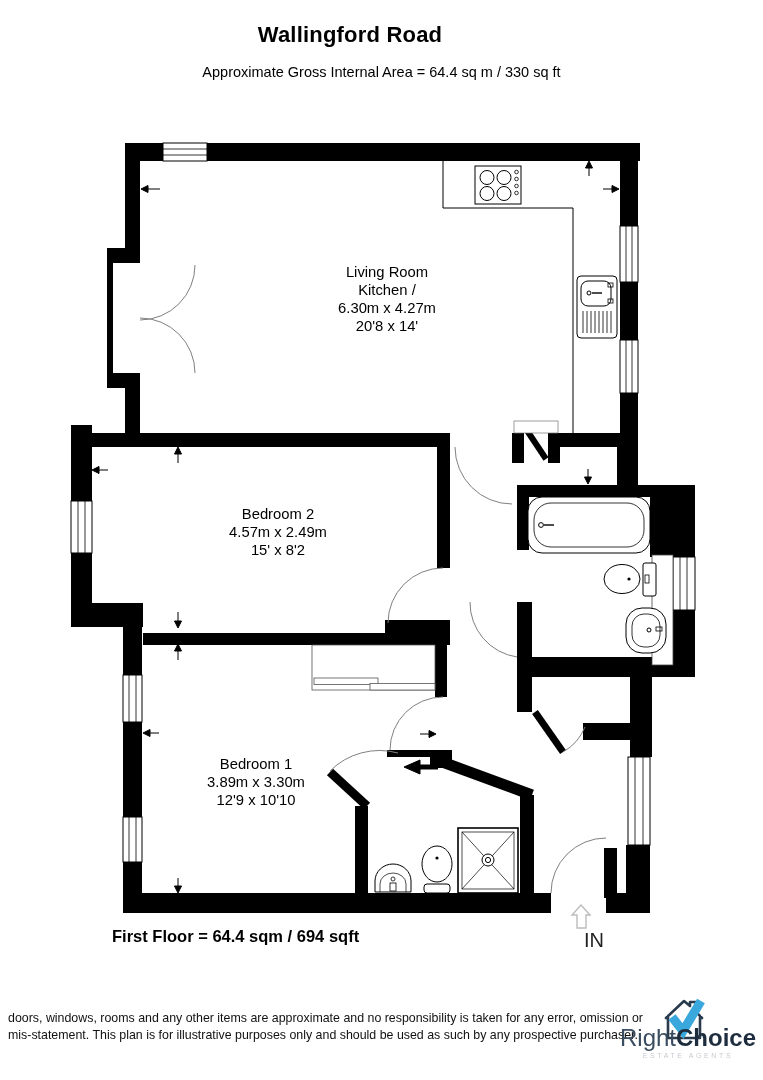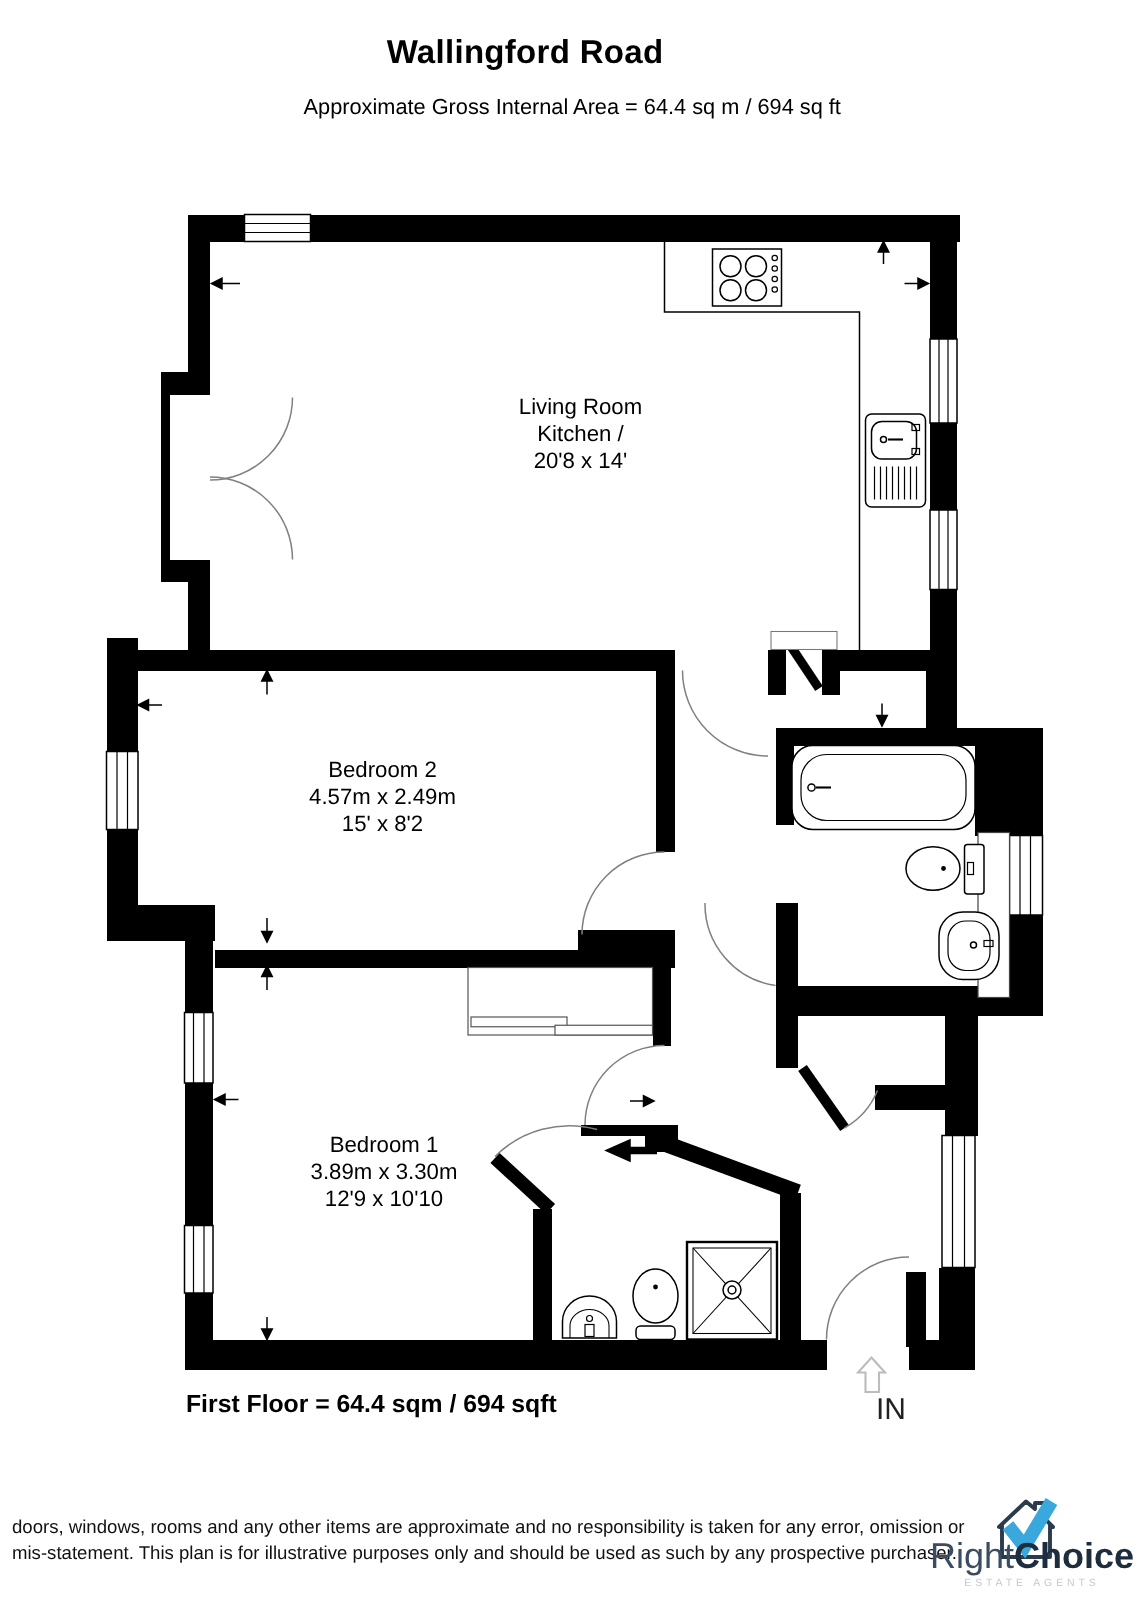--- a/index.html
+++ b/index.html
@@ -3,23 +3,23 @@
 <meta charset="utf-8">
 <style>
   html,body{margin:0;padding:0;background:#fff;}
   body{width:763px;height:1080px;position:relative;font-family:"Liberation Sans",sans-serif;color:#000;overflow:hidden;}
   .abs{position:absolute;}
   .ctr{text-align:center;}
   #title{top:22px;left:0;width:700px;font-size:22px;font-weight:bold;letter-spacing:.2px;}
   #subtitle{top:64px;left:0;width:763px;font-size:14.5px;}
   .room-label{font-size:14.8px;line-height:18px;text-align:center;}
   #lbl-kitchen{top:263px;left:287px;width:200px;}
-  #lbl-bed2{top:505px;left:155px;width:200px;}
+  #lbl-bed2{top:505px;left:178px;width:200px;}
   #lbl-bed1{top:755px;left:156px;width:200px;}
-  #floor-summary{top:927px;left:124px;font-size:16.5px;font-weight:bold;}
+  #floor-summary{top:927px;left:112px;font-size:16.5px;font-weight:bold;}
   #in-label{top:929px;left:560px;width:44px;font-size:20px;text-align:right;color:#222;}
   #disclaimer{top:1010px;left:8px;width:620px;font-size:12.4px;line-height:17px;color:#111;}
   #disclaimer div{white-space:nowrap;}
   #logo-text{top:1026px;left:613px;width:150px;text-align:center;font-size:24px;line-height:24px;}
   #logo-text .p1{font-weight:400;color:#3a4c5f;}
   #logo-text .p2{font-weight:700;color:#1d2d3e;}
   #logo-tagline{top:1052px;left:613px;width:150px;text-align:center;font-size:7px;letter-spacing:2.6px;color:#c6cbd1;}
   svg{position:absolute;top:0;left:0;}
 </style>
 </head>
@@ -245,25 +245,26 @@
 
   <polygon points="581,905 590,915 586,915 586,928 577,928 577,915 572,915" fill="#fff" stroke="#bcbcbc" stroke-width="1.4"></polygon>
 
   <g>
     <path d="M666,1018 L684,1001 L690,1006 L690,1002 L696,1002 L696,1012 L702,1018 M668,1016 L668,1038 L700,1038 L700,1016" fill="none" stroke="#2a3b4d" stroke-width="2.6" stroke-linecap="round" stroke-linejoin="round"></path>
     <path d="M672,1017 L683,1031 L701,1001" fill="none" stroke="#3aa8dc" stroke-width="9" stroke-linecap="butt"></path>
   </g>
 </svg>
 
 <div id="title" class="abs ctr">Wallingford Road</div>
-<div id="subtitle" class="abs ctr">Approximate Gross Internal Area = 64.4 sq m / 694 sq ft</div>
+<div id="subtitle" class="abs ctr">Approximate Gross Internal Area = 64.4 sq m / 330 sq ft</div>
 
 <div id="lbl-kitchen" class="abs room-label">
   <div>Living Room</div>
   <div>Kitchen /</div>
+  <div>6.30m x 4.27m</div>
   <div>20'8 x 14'</div>
 </div>
 
 <div id="lbl-bed2" class="abs room-label">
   <div>Bedroom 2</div>
   <div>4.57m x 2.49m</div>
   <div>15' x 8'2</div>
 </div>
 
 <div id="lbl-bed1" class="abs room-label">

